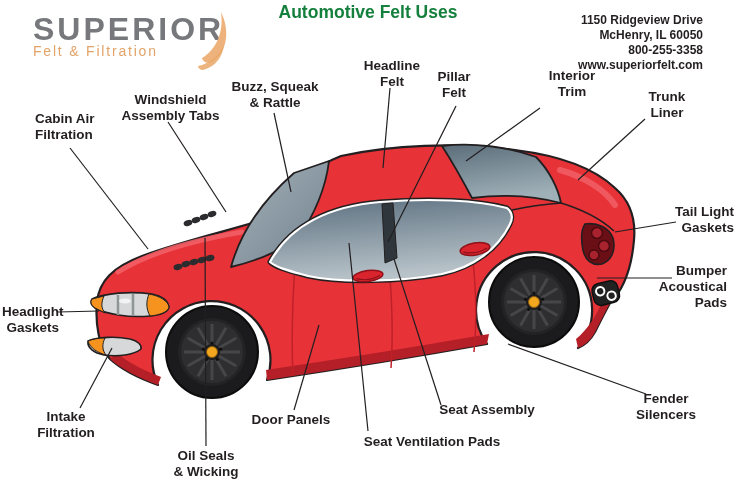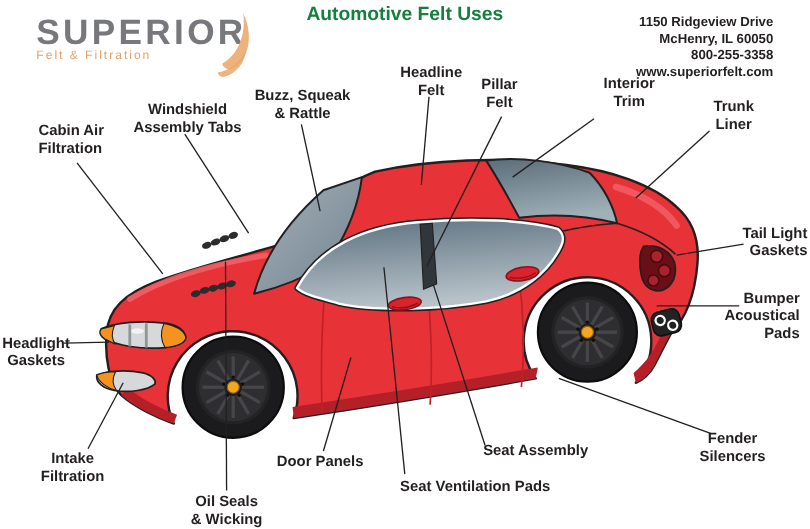--- a/index.html
+++ b/index.html
@@ -6,21 +6,21 @@
   .stage{position:relative;width:736px;height:481px;background:#fff;overflow:hidden;
          font-family:"Liberation Sans",sans-serif;color:#231f20;}
   svg.scene{position:absolute;left:0;top:0;}
   .title{position:absolute;left:218px;top:2px;width:300px;text-align:center;
          font-size:17.5px;font-weight:700;color:#15803d;}
   .contact{position:absolute;top:13px;right:33px;text-align:right;
            font-size:12px;font-weight:700;line-height:15px;}
   .contact span{display:block;}
   .logo{position:absolute;left:33px;top:14px;width:200px;height:56px;}
   .logo-name{font-size:32px;font-weight:700;letter-spacing:3px;color:#77787b;line-height:30px;}
-  .logo-tag{font-size:11px;font-weight:400;letter-spacing:1.8px;color:#e2a369;line-height:14px;}
+  .logo-tag{font-size:14px;font-weight:400;letter-spacing:1.8px;color:#e2a369;line-height:14px;}
   .logo-swoosh{position:absolute;left:157px;top:-6px;}
   .lbl{position:absolute;font-size:13.5px;font-weight:700;line-height:16px;color:#231f20;}
   .lbl span{display:block;}
   .center{text-align:center;}
   .rightal{text-align:right;}
   
   .lbl-cabin{left:35px;top:111px;}
   .lbl-wtabs{left:103px;top:92px;width:135px;}
   .lbl-buzz{left:215px;top:79px;width:120px;}
   .lbl-headline{left:352px;top:58px;width:80px;}

